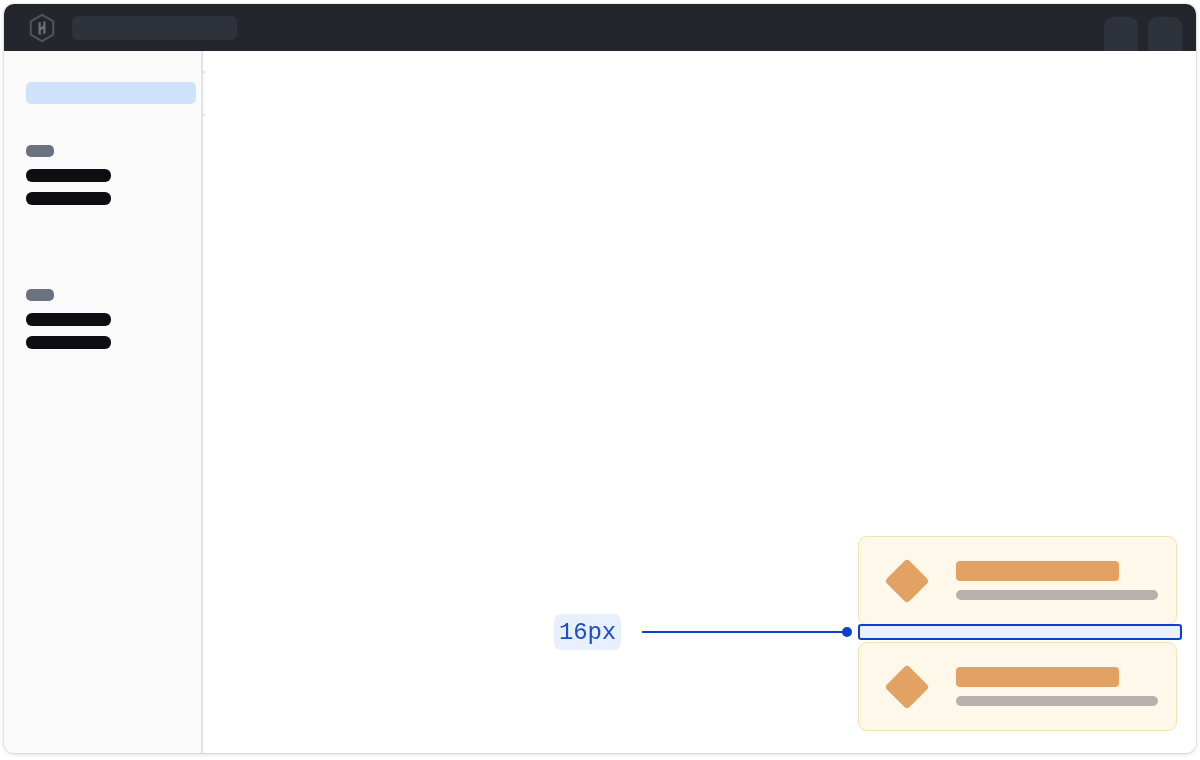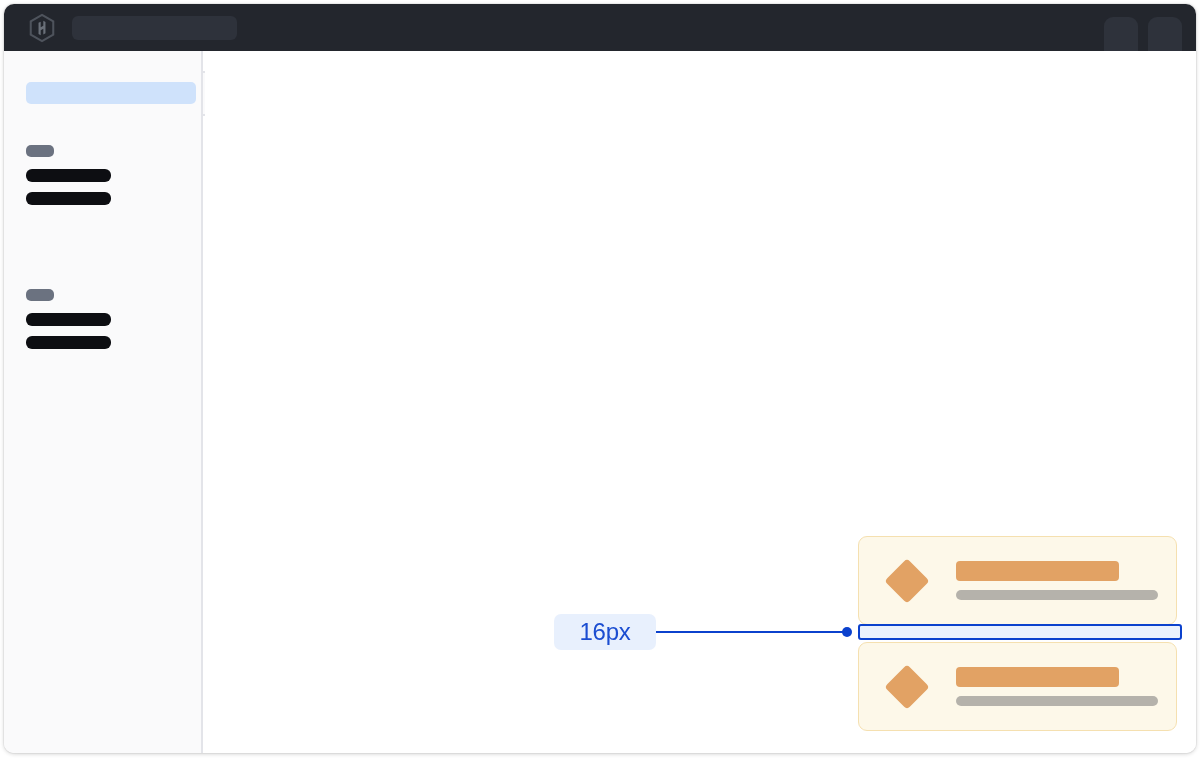--- a/index.html
+++ b/index.html
@@ -210,27 +210,27 @@
     left: 437px;
     top: 580px;
     width: 204px;
     height: 2px;
     background: #0b41cd;
   }
   #measure-value-label {
     position: absolute;
     left: 349px;
     top: 563px;
-    width: 102px;
+    width: 67px;
     height: 36px;
     background: #e8f0fd;
     border-radius: 7px;
     color: #1b4dd1;
     font-size: 24px;
-    font-family: Liberation Sans, sans-serif;
+    font-family: Liberation Mono, monospace;
     display: flex;
     align-items: center;
     justify-content: center;
     letter-spacing: -0.2px;
   }
 </style>
 </head>
 <body>
 
 <div id="app-window">

